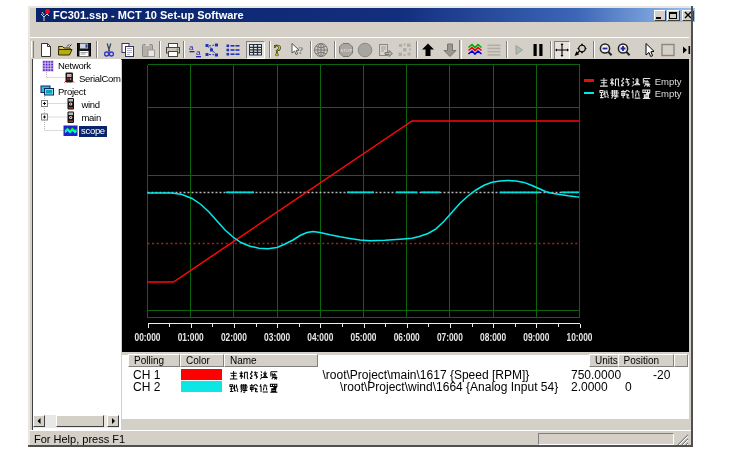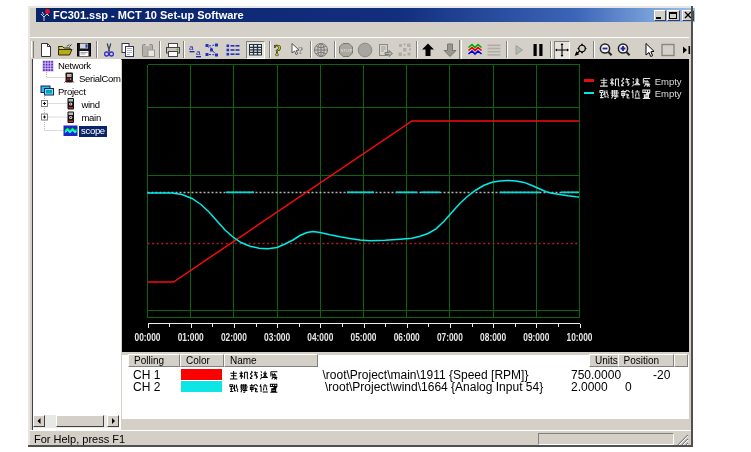--- a/index.html
+++ b/index.html
@@ -405,22 +405,22 @@
       <div class="cell" style="left:6px;top:14.5px">CH 1</div>
       <div class="cell" style="left:6px;top:27px">CH 2</div>
       <div class="abs" style="left:53.5px;top:14.5px;width:41.5px;height:11.5px;background:#f00"></div>
       <div class="abs" style="left:53.5px;top:26.5px;width:41.5px;height:11.5px;background:#0ee6e6"></div>
       <div class="cell" style="left:102px;top:16px"><svg width="50" height="10" viewBox="0 0 54 10">
             <use href="#hz1" stroke="#000"></use>
           </svg></div>
       <div class="cell" style="left:102px;top:28.5px"><svg width="50" height="10" viewBox="0 0 54 10">
             <use href="#hz2" stroke="#000"></use>
           </svg></div>
-      <div class="cell" style="left:195.5px;top:14.5px">\root\Project\main\1911 {Speed [RPM]}</div>
-      <div class="cell" style="left:198px;top:27px">\root\Project\wind\1664 {Analog Input 54}</div>
+      <div class="cell" style="left:195.5px;top:14.5px">\root\Project\main\1617 {Speed [RPM]}</div>
+      <div class="cell" style="left:213px;top:27px">\root\Project\wind\1664 {Analog Input 54}</div>
       <div class="cell" style="left:444px;top:14.5px">750.0000</div>
       <div class="cell" style="left:444px;top:27px">2.0000</div>
       <div class="cell" style="left:526px;top:14.5px">-20</div>
       <div class="cell" style="left:498px;top:27px">0</div>
     </div>
     <div id="hscroll" class="abs" style="left:0px;top:355px;width:86px;height:13px;background:#e8e8e4">
       <div class="abs" style="left:0;top:0;width:12px;height:12px;background:#d4d0c8;border:1px solid;border-color:#fff #404040 #404040 #fff">
           <svg style="display:block" width="10" height="10">
             <path d="M6.5 2 L3.5 5 L6.5 8 z" fill="#000"></path>
           </svg>

